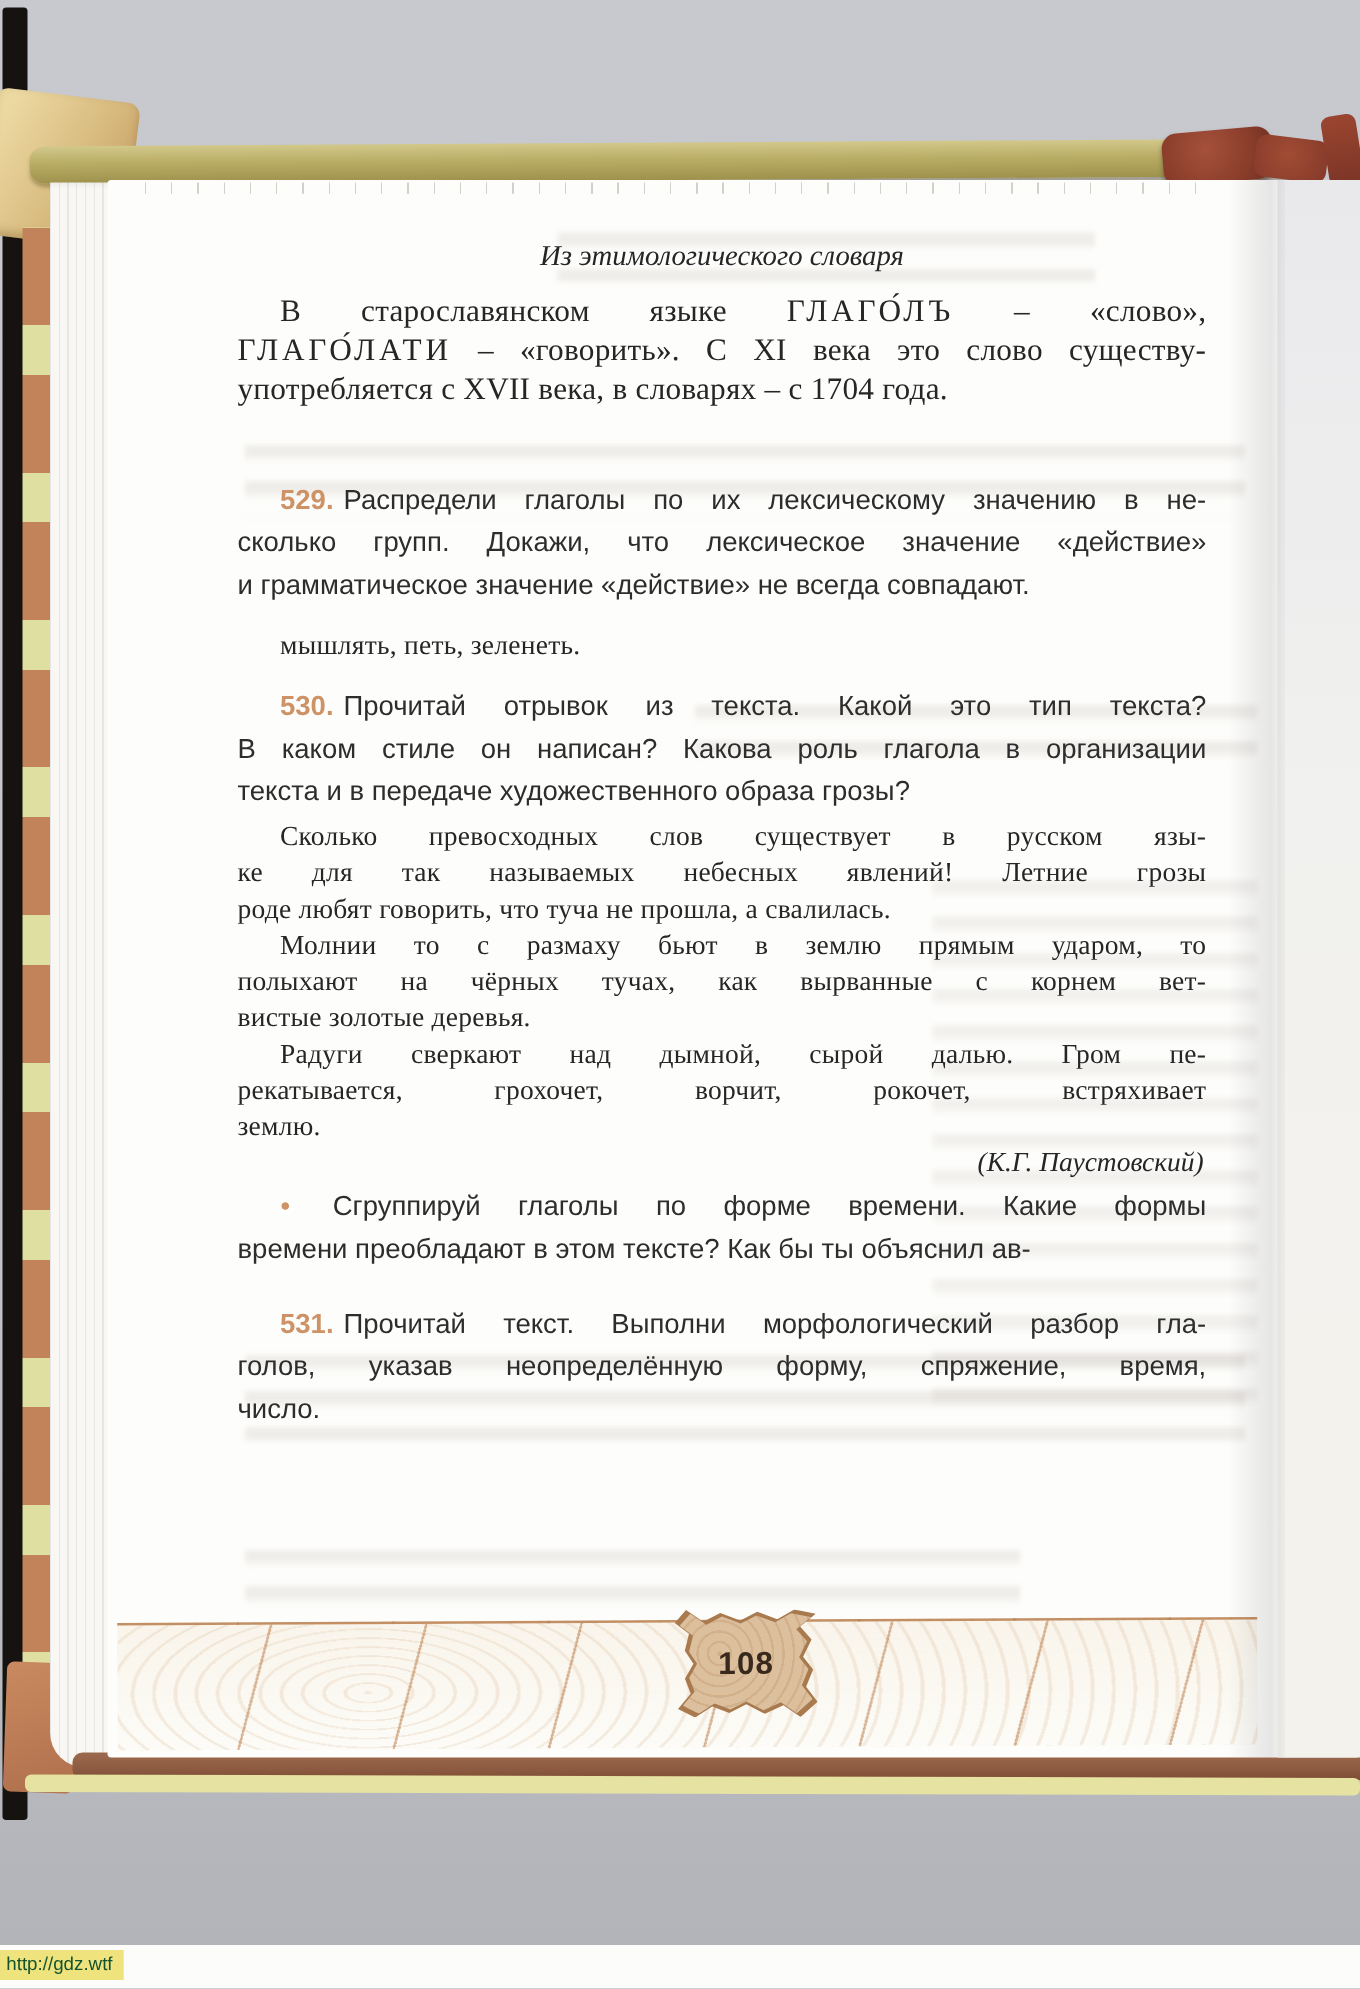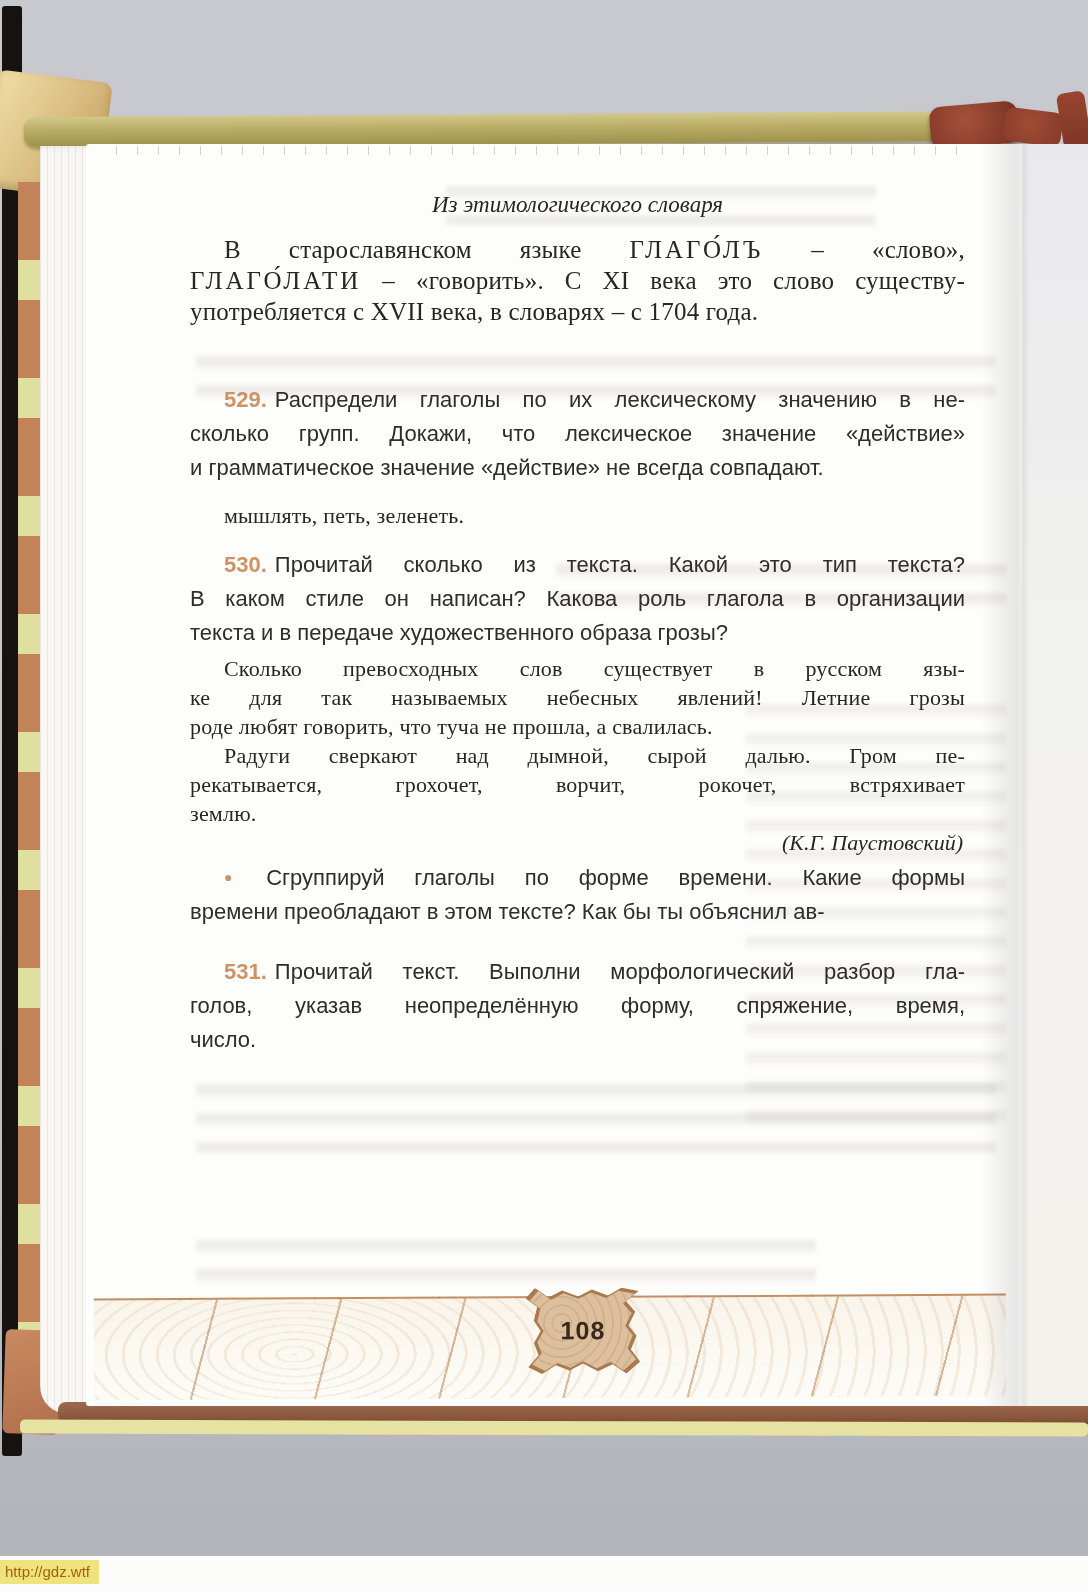--- a/index.html
+++ b/index.html
@@ -51,21 +51,21 @@
   .bleed{position:absolute;pointer-events:none;filter:blur(2px);
       background:repeating-linear-gradient(180deg,rgba(125,113,98,.11) 0 10px,rgba(125,113,98,.03) 10px 14px,transparent 14px 29px);}
   
   .footer-band{position:absolute;left:8px;top:1152px;width:912px;height:100px;
       border-top:2px solid rgba(185,125,75,.85);
       background:
         repeating-linear-gradient(105deg,transparent 0 118px,rgba(186,122,70,.55) 118px 120px),
         repeating-radial-gradient(ellipse 130px 55px at 22% 55%,rgba(200,150,100,.16) 0 3px,transparent 3px 17px),
         linear-gradient(180deg,rgba(246,238,222,.55),rgba(250,245,232,.2));
       transform:rotate(-0.3deg);}
-  .badge{position:absolute;left:432px;top:-10px;width:114px;height:86px;
+  .badge{position:absolute;left:446px;top:-10px;width:114px;height:86px;
       background:var(--badge-border,#a87a4e);display:flex;align-items:flex-start;justify-content:center;
       clip-path:polygon(0% 12%,10% 22%,7% 38%,13% 50%,7% 64%,11% 78%,2% 92%,14% 100%,26% 90%,38% 96%,50% 88%,63% 97%,76% 89%,88% 100%,100% 86%,92% 72%,97% 56%,90% 44%,96% 28%,88% 16%,99% 4%,84% 0%,72% 9%,58% 2%,46% 10%,32% 3%,20% 11%,8% 0%);}
   .badge-inner{width:100%;height:100%;transform:scale(.93);display:flex;align-items:center;justify-content:center;
       background:
         repeating-radial-gradient(circle at 30% 40%,rgba(160,110,60,.18) 0 2px,transparent 2px 9px),
         var(--badge-fill,#dcbf9d);
       clip-path:inherit;}
   .badge-num{font-family:"Liberation Sans","DejaVu Sans",sans-serif;font-weight:bold;
       font-size:27px;color:var(--badge-text,#38291c);letter-spacing:1px;}
   
@@ -82,21 +82,21 @@
   .seg-bullet{color:var(--accent,#cd9265);font-size:14px;padding-right:10px;vertical-align:3px;}
   .title{font-style:italic;font-size:23px;text-align:center;margin-bottom:16px;}
   .attrib{font-style:italic;font-size:22px;text-align:right;padding-right:2px;margin-top:2px;margin-bottom:4px;}
   .mb-intro{margin-bottom:56px;}
   .mb-529{margin-bottom:16px;}
   .mb-words{margin-bottom:18px;}
   .mb-530{margin-bottom:4px;}
   .mb-bullet{margin-bottom:26px;}
   
   .watermark{position:absolute;left:0;top:1560px;padding:3px 9px 4px 5px;
-      background:var(--watermark-bg,#efe37e);color:#a16207;
+      background:var(--watermark-bg,#efe37e);color:#14532d;
       font-family:"Liberation Sans","DejaVu Sans",sans-serif;font-size:15px;}
 </style>
 </head>
 <body>
 
 <div class="scene">
 
   <div class="white-bottom"></div>
   <div class="black-strip"></div>
   <div class="cover-corner-tl"></div>
@@ -144,29 +144,34 @@
           <div class="tline"><span class="seg-num">529.</span><span class="seg-plain">Распредели глаголы по их лексическому значению в не-</span></div>
           <div class="tline"><span class="seg-plain">сколько групп. Докажи, что лексическое значение «действие»</span></div>
           <div class="tline"><span class="seg-plain">и грамматическое значение «действие» не всегда совпадают.</span></div>
         </div>
 
       <div class="p-serif-tight mb-words">
           <div class="tline"><span class="seg-plain">мышлять, петь, зеленеть.</span></div>
         </div>
 
       <div class="p-sans mb-530">
-          <div class="tline"><span class="seg-num">530.</span><span class="seg-plain">Прочитай сколько из текста. Какой это тип текста?</span></div>
+          <div class="tline"><span class="seg-num">530.</span><span class="seg-plain">Прочитай отрывок из текста. Какой это тип текста?</span></div>
           <div class="tline"><span class="seg-plain">В каком стиле он написан? Какова роль глагола в организации</span></div>
           <div class="tline"><span class="seg-plain">текста и в передаче художественного образа грозы?</span></div>
         </div>
 
       <div class="p-serif-tight">
           <div class="tline"><span class="seg-plain">Сколько превосходных слов существует в русском язы-</span></div>
           <div class="tline"><span class="seg-plain">ке для так называемых небесных явлений! Летние грозы</span></div>
           <div class="tline"><span class="seg-plain">роде любят говорить, что туча не прошла, а свалилась.</span></div>
+        </div>
+      <div class="p-serif-tight">
+          <div class="tline"><span class="seg-plain">Молнии то с размаху бьют в землю прямым ударом, то</span></div>
+          <div class="tline"><span class="seg-plain">полыхают на чёрных тучах, как вырванные с корнем вет-</span></div>
+          <div class="tline"><span class="seg-plain">вистые золотые деревья.</span></div>
         </div>
       <div class="p-serif-tight">
           <div class="tline"><span class="seg-plain">Радуги сверкают над дымной, сырой далью. Гром пе-</span></div>
           <div class="tline"><span class="seg-plain">рекатывается, грохочет, ворчит, рокочет, встряхивает</span></div>
           <div class="tline"><span class="seg-plain">землю.</span></div>
         </div>
 
       <div class="attrib">(К.Г. Паустовский)</div>
 
       <div class="p-sans mb-bullet">

